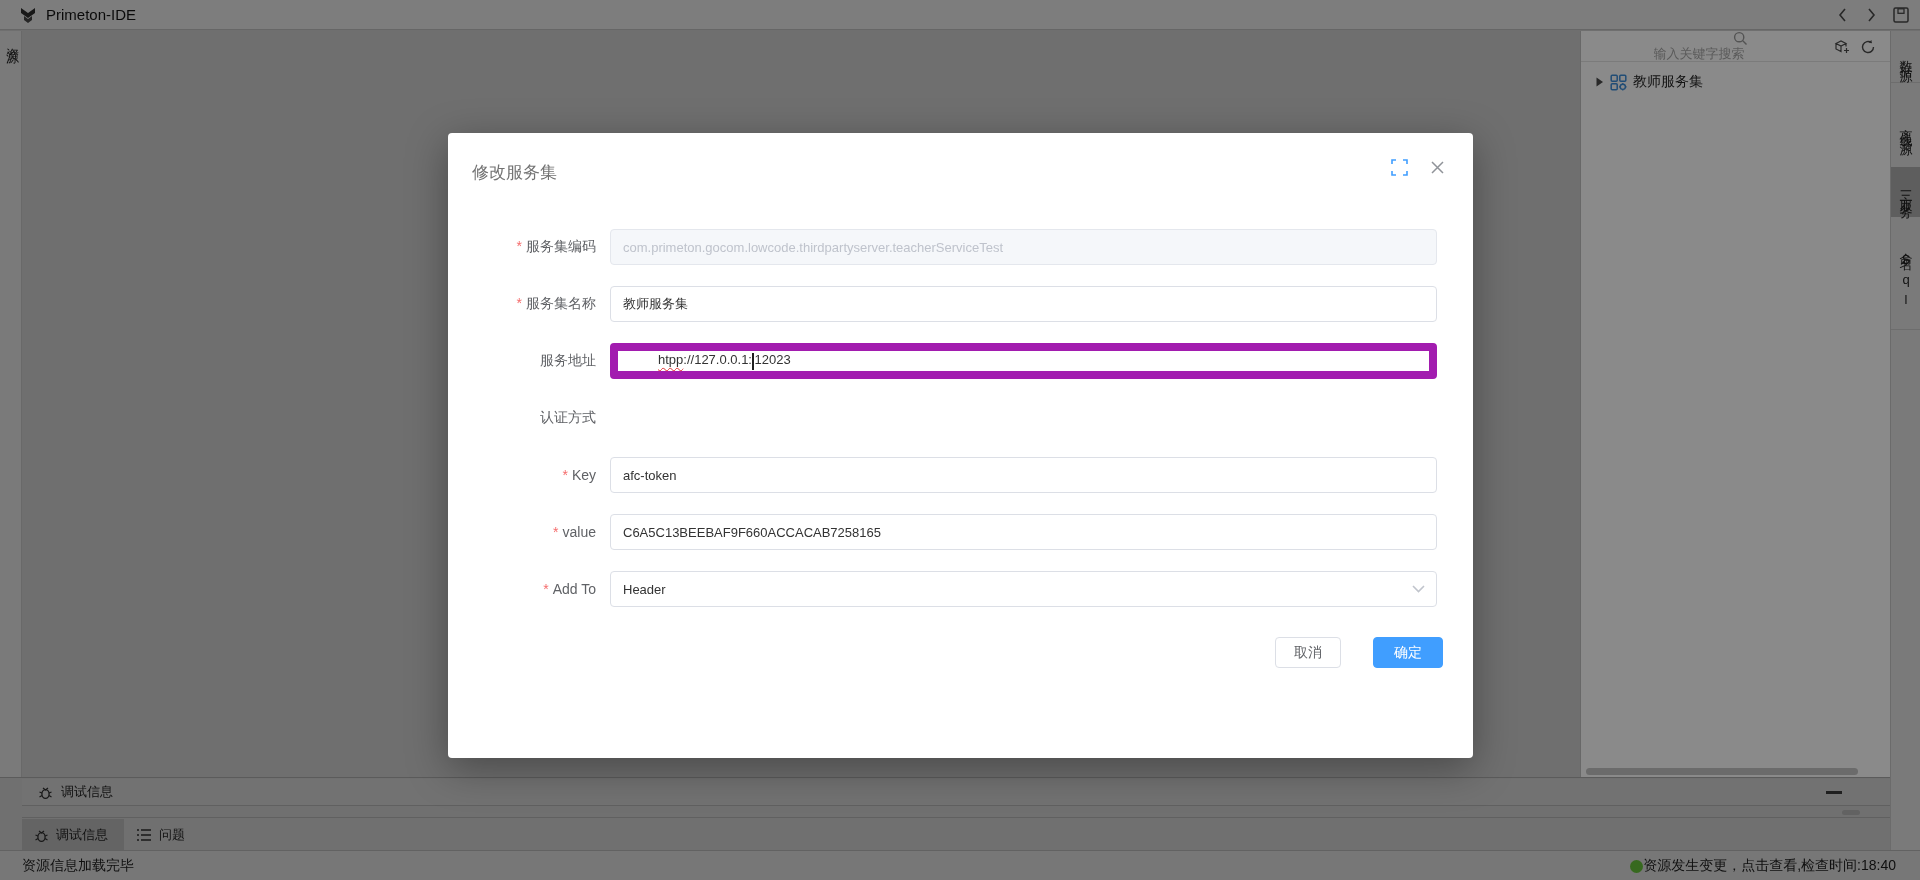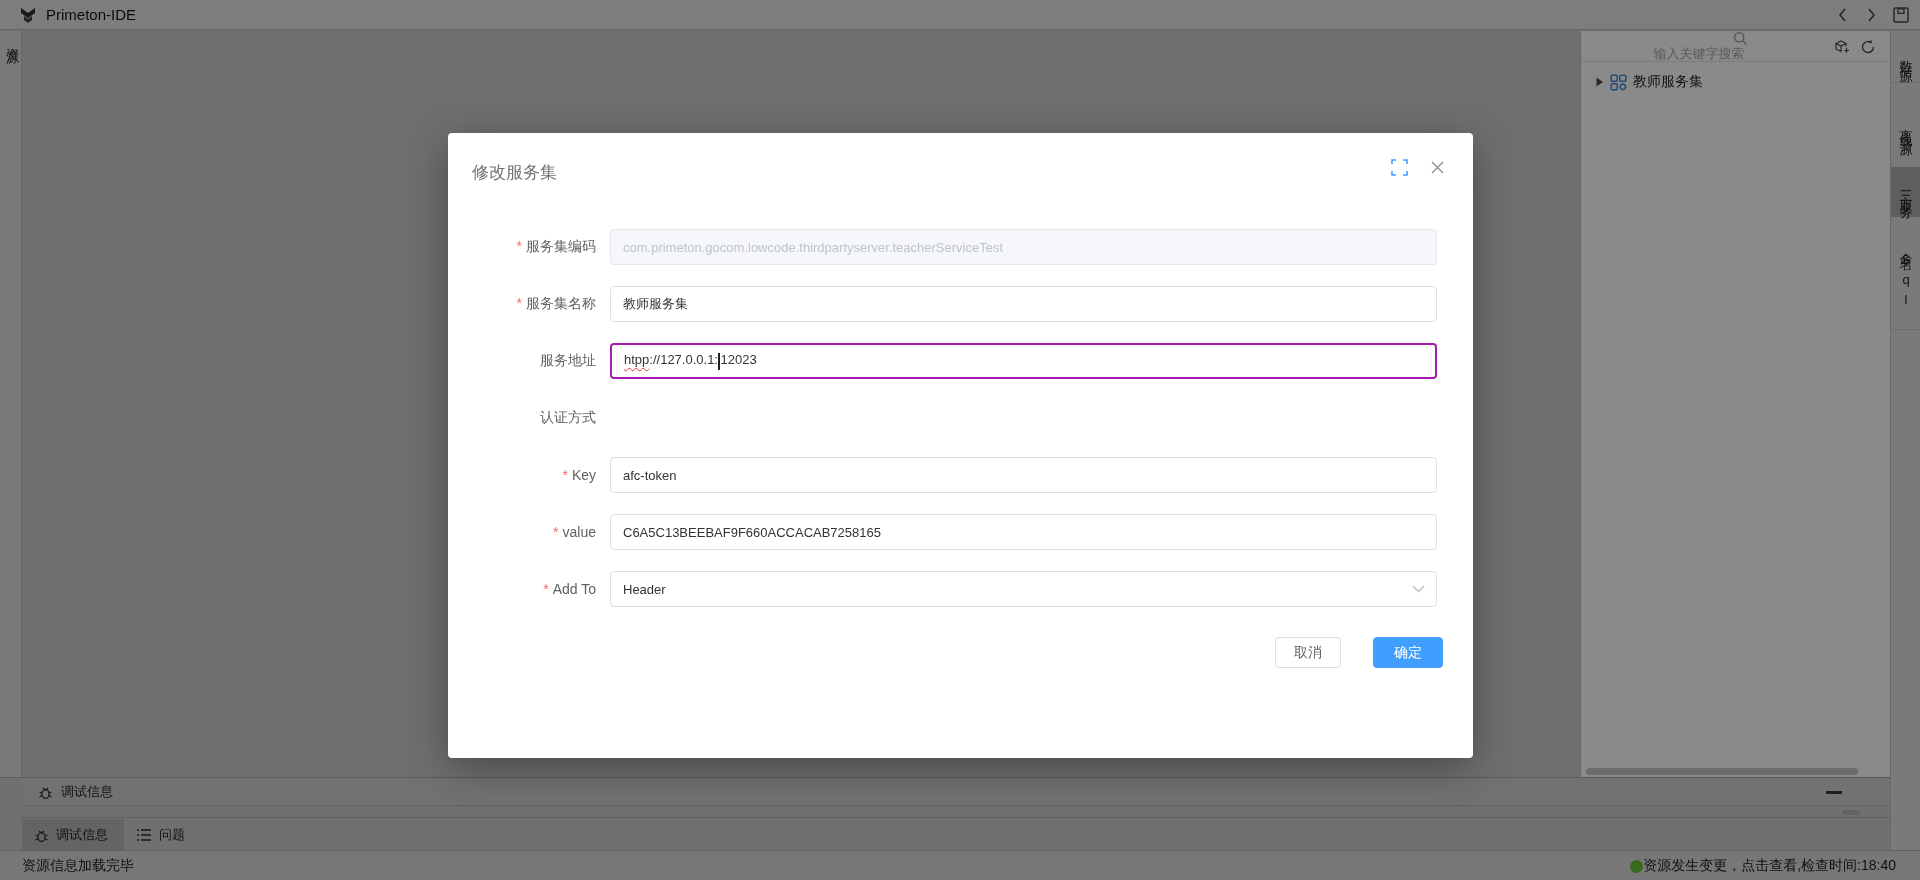--- a/index.html
+++ b/index.html
@@ -74,21 +74,21 @@
   #modal .mtools svg { display:block; cursor:pointer; }
 
   #formarea { position:absolute; left:0px; top:96px; width:1025px; }
   .frow { display:flex; align-items:center; height:36px; margin-bottom:21px; }
   .flabel { width:148px; text-align:right; font-size:14px; color:#606266; flex:0 0 148px; }
   .star::before { content:"*"; color:#f56c6c; margin-right:4px; font-size:14px; }
   .fctl { margin-left:14px; width:827px; height:36px; border:1px solid #dcdfe6; border-radius:4px; background:#fff; display:flex; align-items:center; position:relative; }
   .fctl .val { margin-left:12px; font-size:13px; color:#333; white-space:nowrap; }
   .fctl.disabled { background:#f5f7fa; border-color:#e4e7ed; }
   .fctl.disabled .val { color:#bfc3cc; }
-  .fctl.focused { border:2px solid #a21caf; }
+  .fctl.focused { border:8px solid #a21caf;padding-left:28px; }
   .typo { text-decoration:underline; text-decoration-style:wavy; text-decoration-color:#e03131; text-decoration-thickness:1px; text-underline-offset:3px; }
   .caret-bar { display:inline-block; width:1.5px; height:17px; background:#1f1f1f; vertical-align:middle; margin:0 0.5px; }
   .suffix { position:absolute; right:11px; top:50%; transform:translateY(-50%); display:flex; align-items:center; }
 
   #btnrow { position:absolute; right:30px; top:504px; display:flex; gap:32px; }
   .btn { height:31px; border-radius:4px; font-size:14px; display:flex; align-items:center; justify-content:center; cursor:pointer; font-family:inherit; }
   .btn.cancel { width:66px; background:#fff; border:1px solid #dcdfe6; color:#606266; }
   .btn.ok { width:70px; background:#409eff; border:1px solid #409eff; color:#fff; }
 </style>
 </head>

